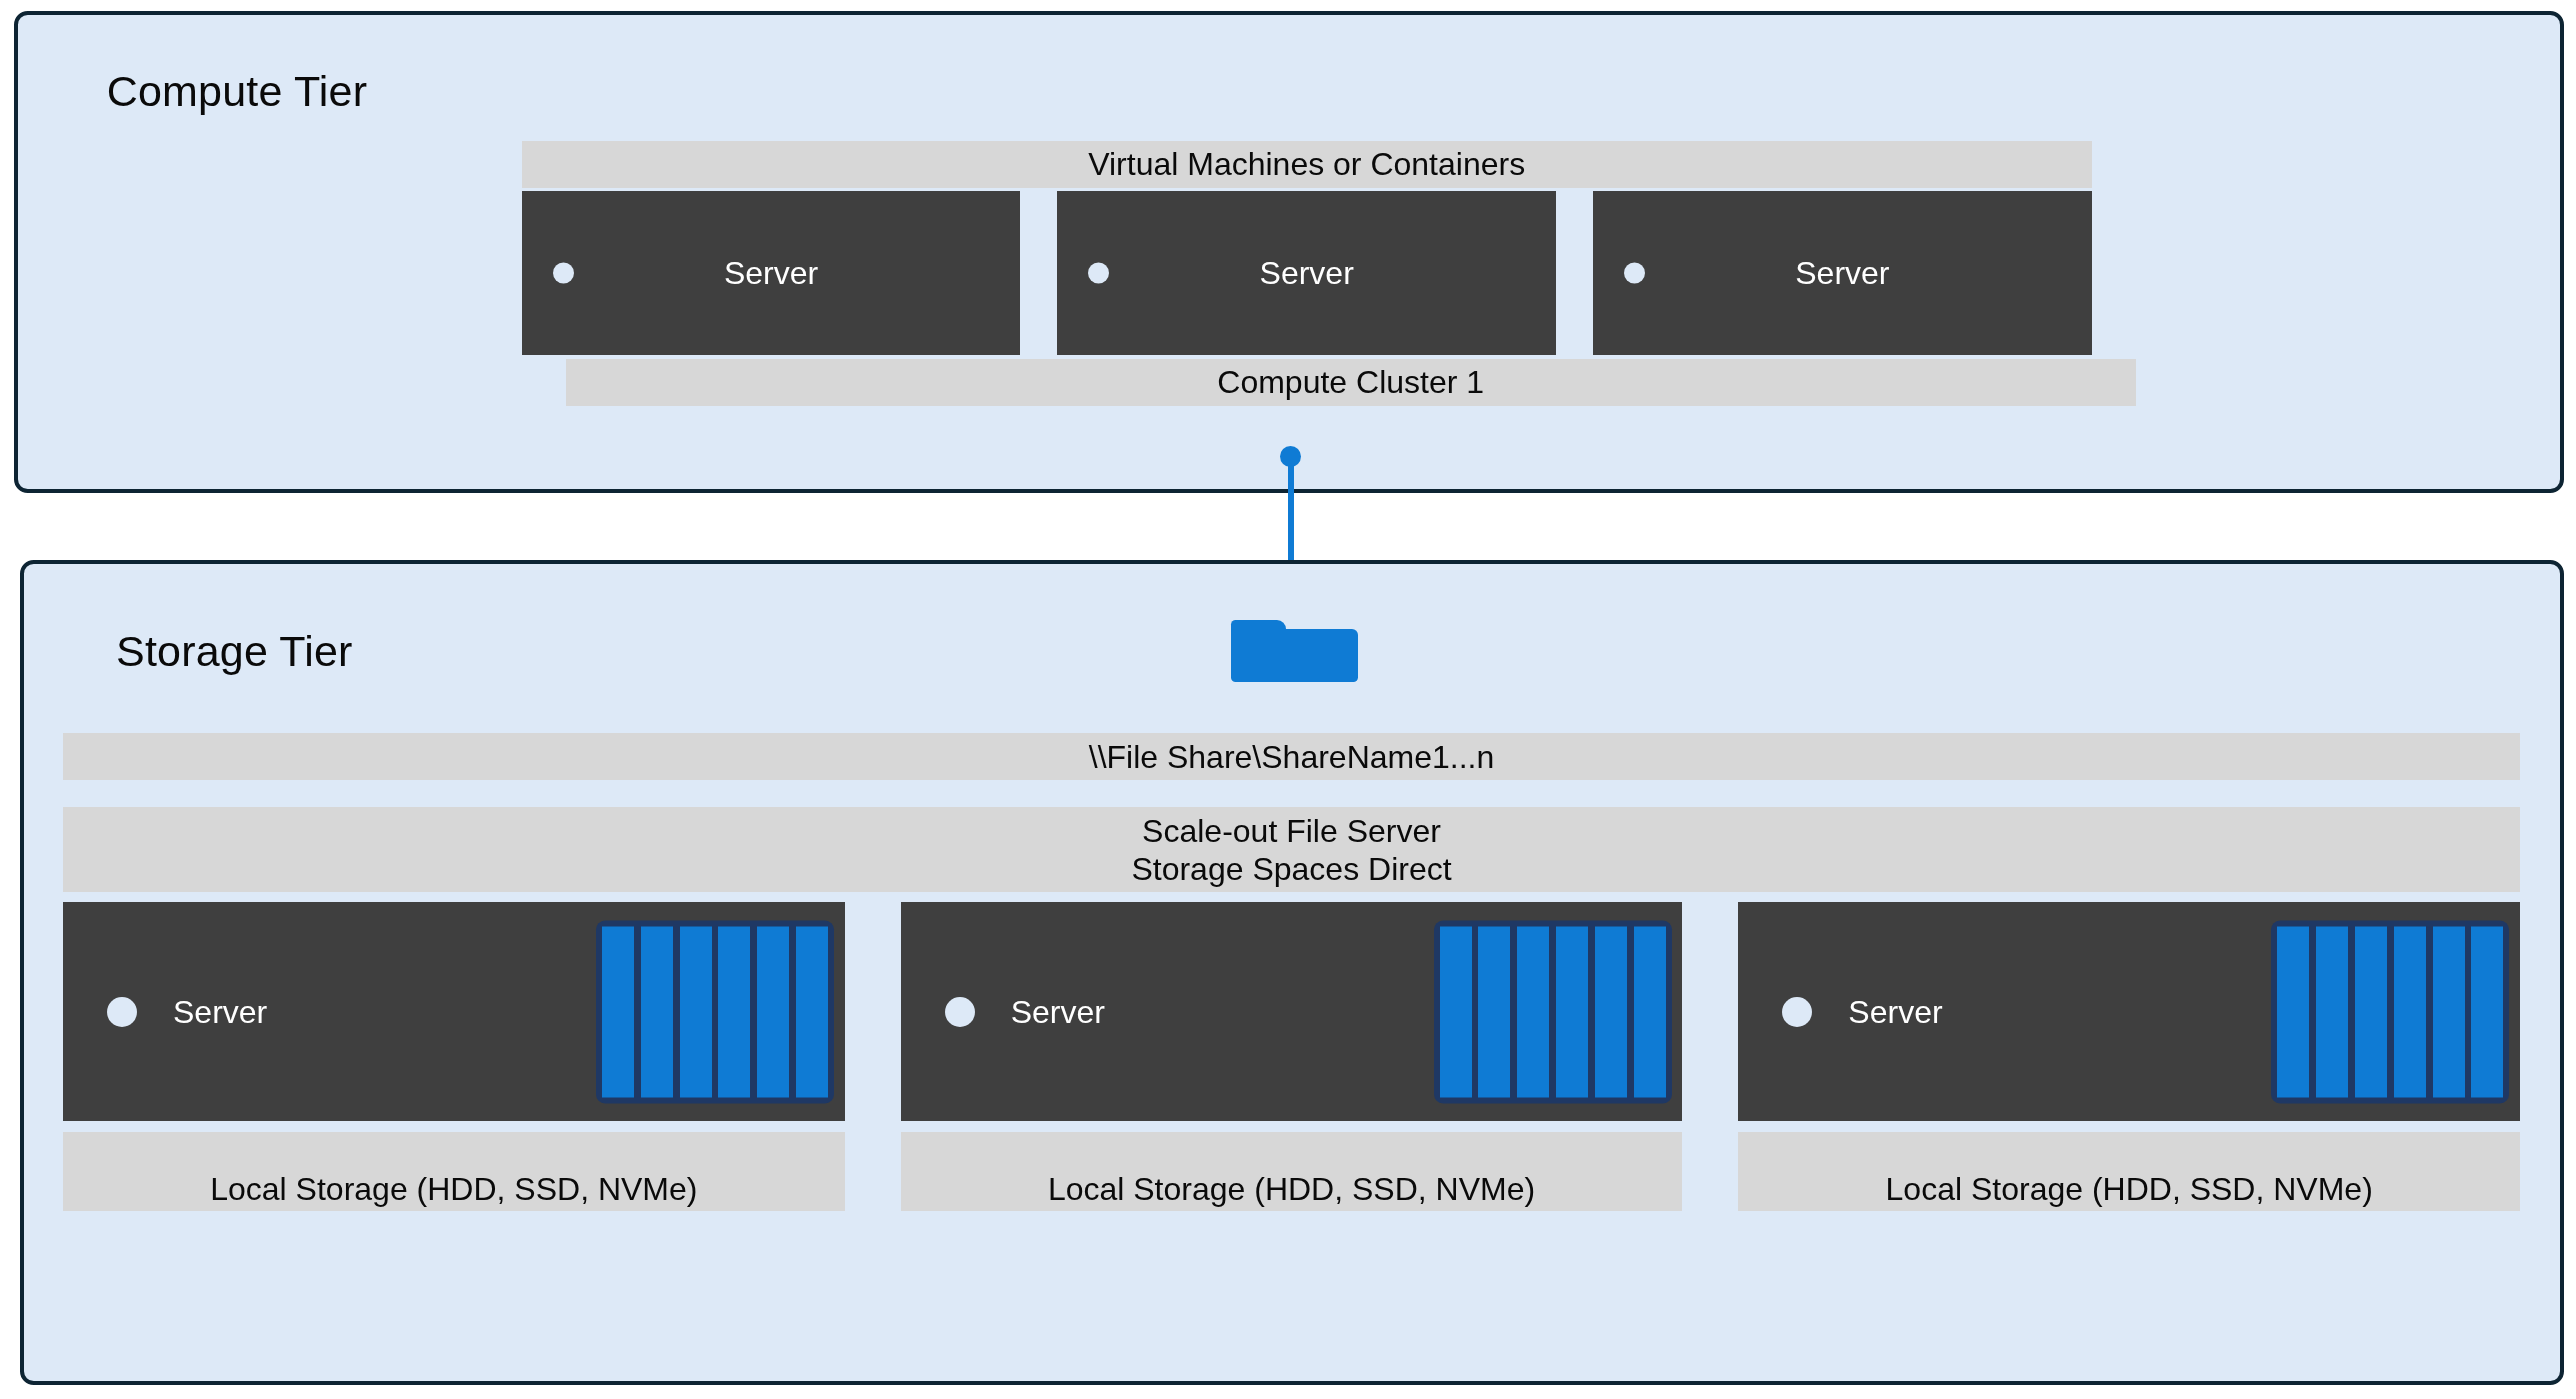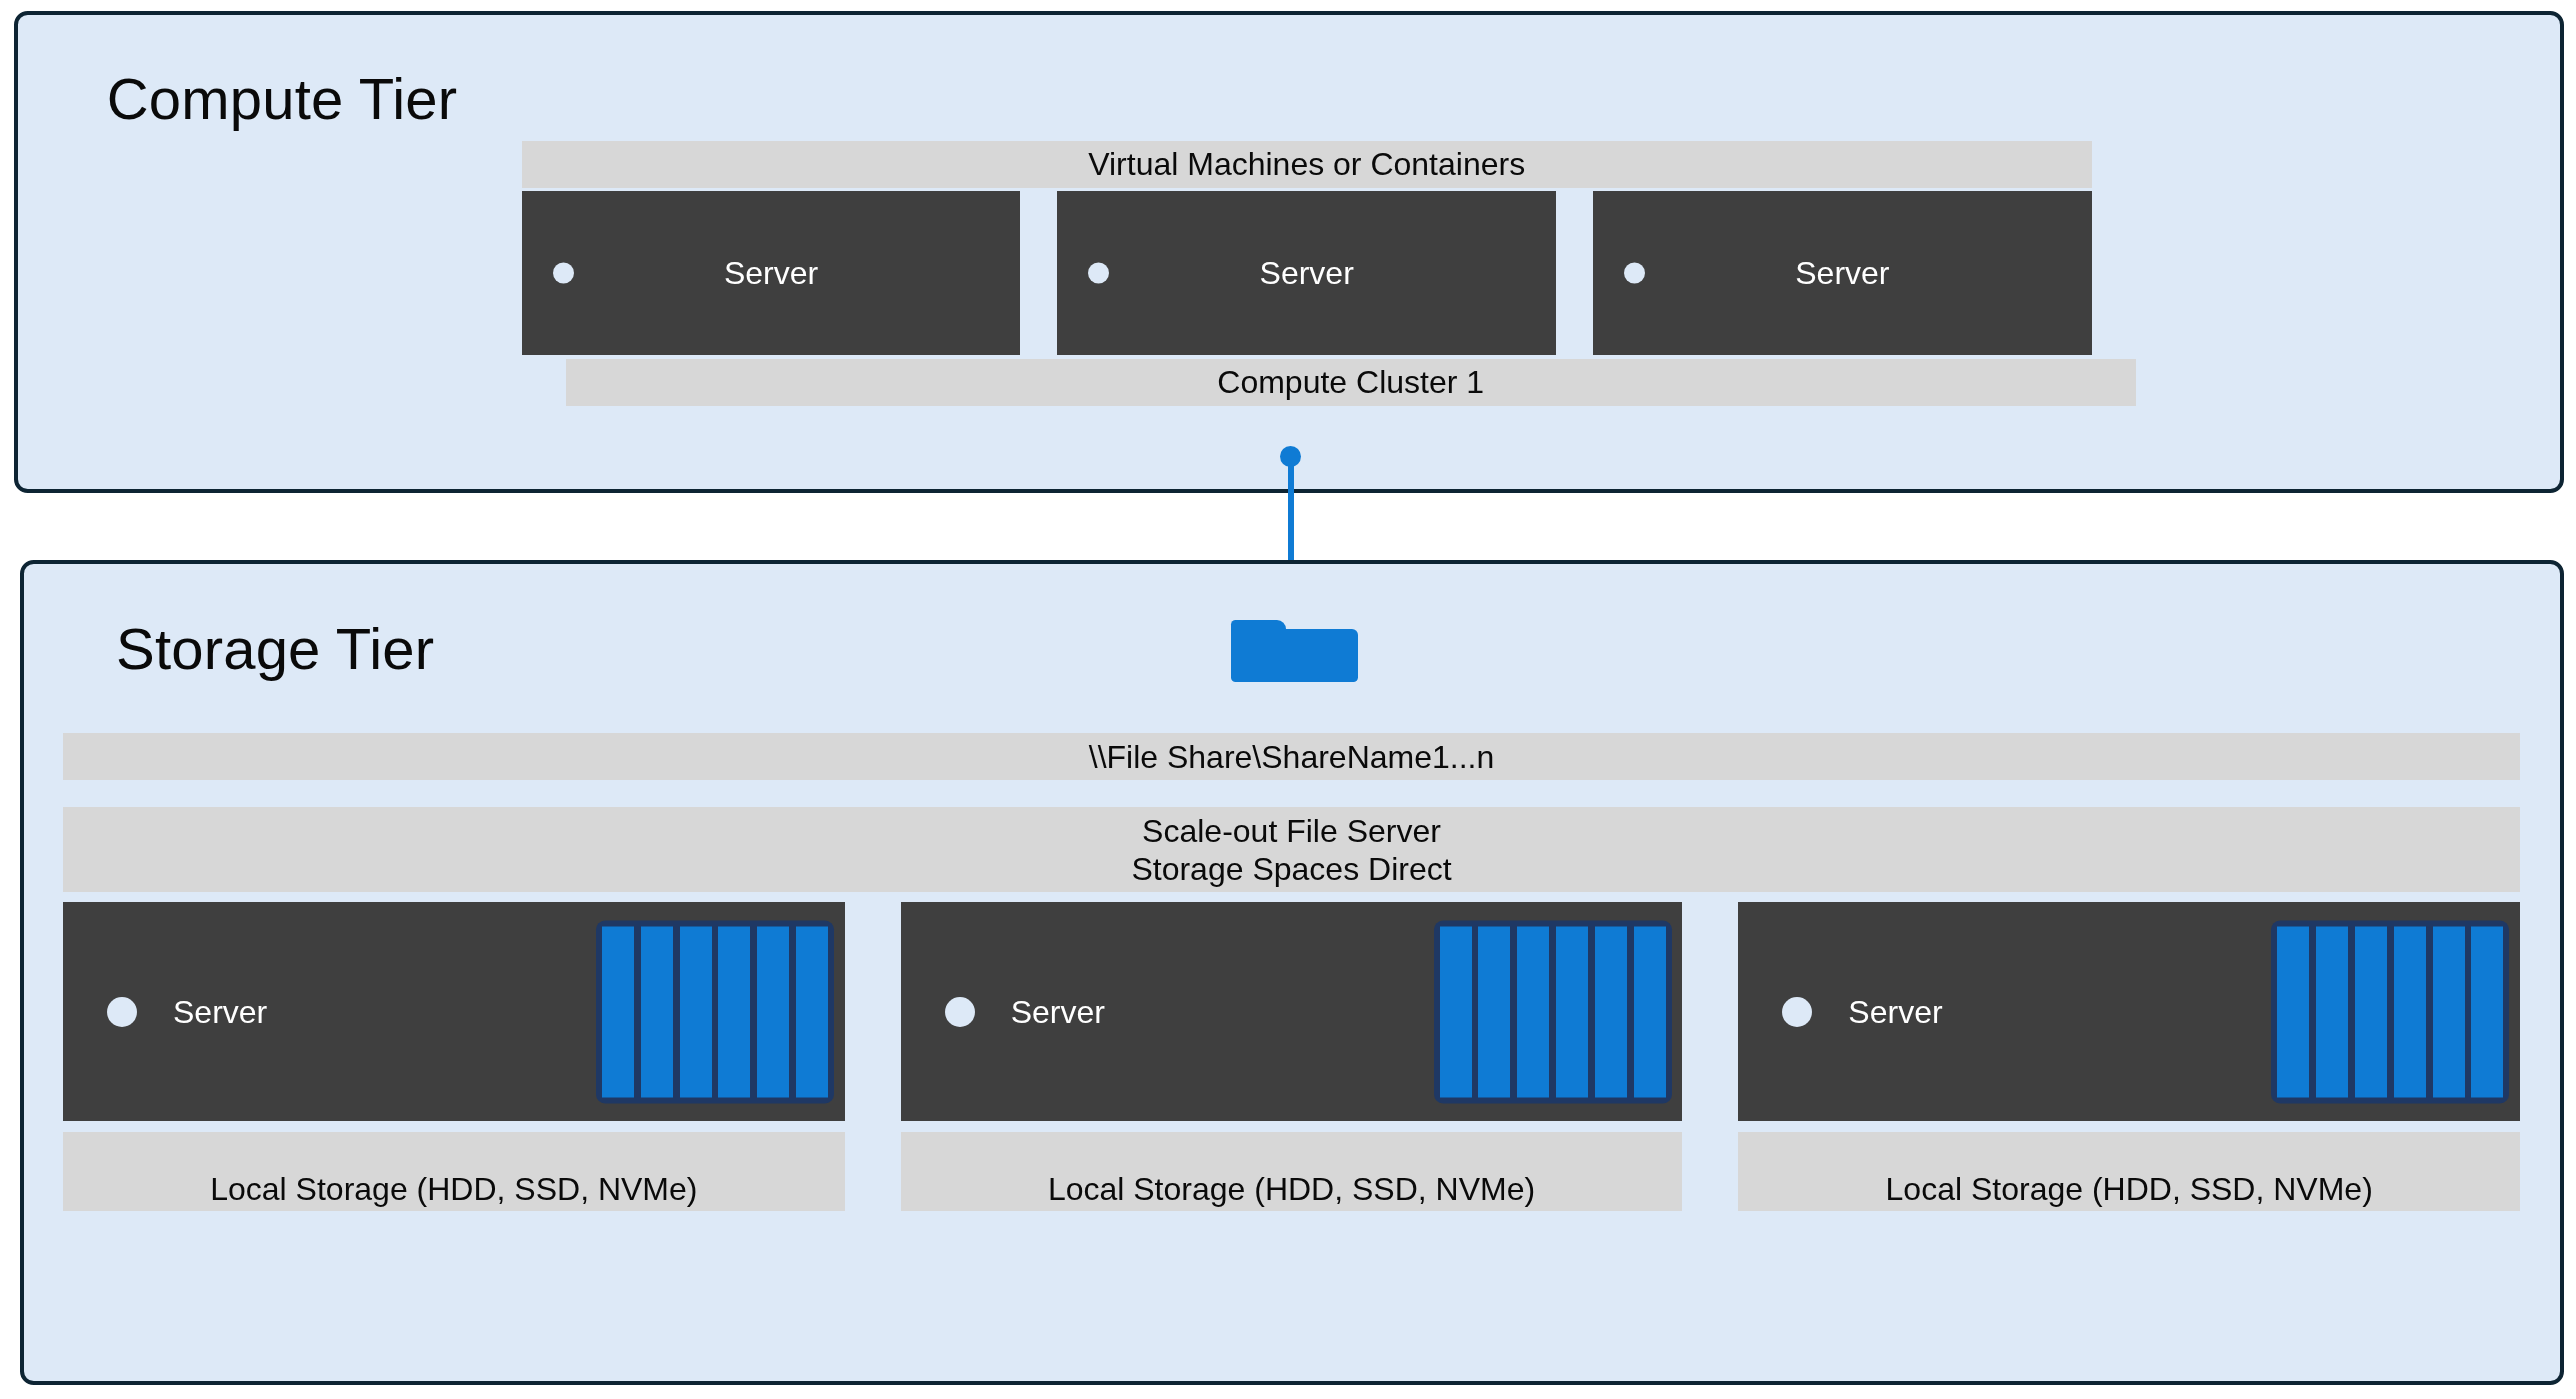--- a/index.html
+++ b/index.html
@@ -37,28 +37,28 @@
   }
   #storage-tier {
     left: 20px;
     top: 560px;
     width: 2544px;
     height: 825px;
   }
 
   .tier-title {
     position: absolute;
-    font-size: 58px;
+    font-size: 43px;
     line-height: 1;
     color: #0a0a0a;
     letter-spacing: 0.2px;
     white-space: nowrap;
   }
   #compute-tier .tier-title { left: 89px; top: 55px; }
-  #storage-tier .tier-title { left: 92px; top: 56px; }
+  #storage-tier .tier-title { left: 92px; top: 66px; }
 
   
   .band {
     position: absolute;
     background: #d7d7d7;
     display: flex;
     align-items: center;
     justify-content: center;
     box-sizing: border-box;
   }

